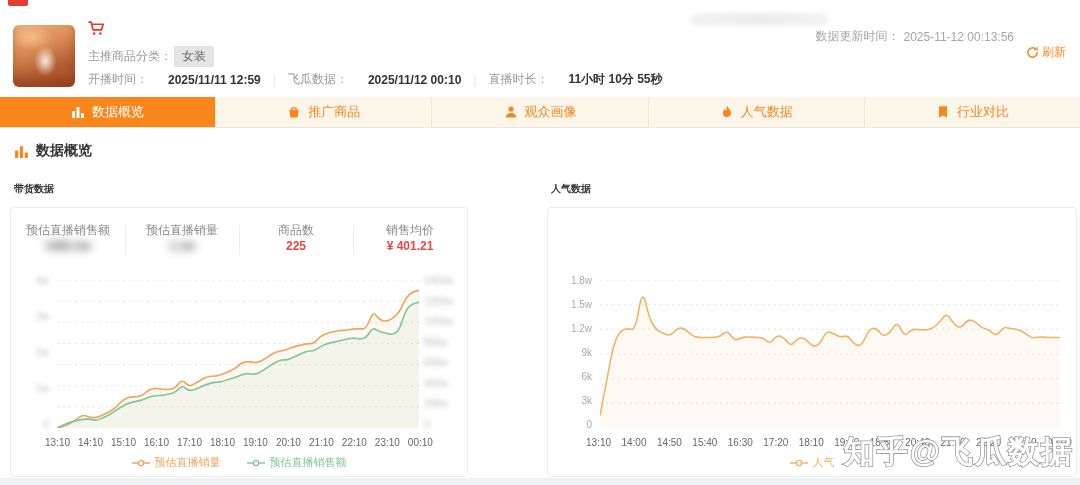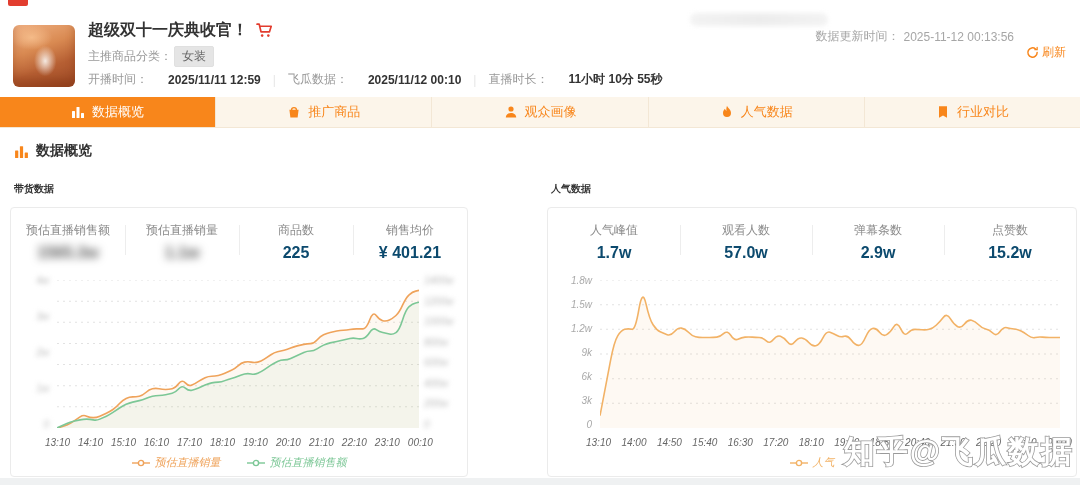--- a/index.html
+++ b/index.html
@@ -44,24 +44,24 @@
   
   .panel-title { position:absolute; top:182px; font-size:10px; font-weight:bold; color:#333; }
   #lp-title { left:14px; } #rp-title { left:551px; }
   .panel-box { position:absolute; top:207px; height:270px; border:1px solid #ebebeb; border-radius:4px; background:#fff; }
   #left-box { left:10px; width:458px; } #right-box { left:547px; width:530px; }
 
   .stats { position:absolute; left:0; top:0; width:100%; height:62px; display:flex; }
   .stat { flex:1; position:relative; text-align:center; }
   .stat:not(:first-child)::before { content:''; position:absolute; left:0; top:17px; width:1px; height:30px; background:#ededed; }
   .stat-label { margin-top:14px; font-size:12px; color:#8b8b8b; }
-  .stat-value { margin-top:5px; font-size:16px; font-weight:bold; color:#0c4a6e; }
+  .stat-value { font-size:12px; font-weight:bold; color:#ef4444; }
   .blurred { filter:blur(4px); color:#555; }
 
-  .chart-area { position:absolute; left:0; top:62px; right:0; bottom:0;font-style:italic; }
+  .chart-area { position:absolute; left:0; top:62px; right:0; bottom:0; }
   .yticks { position:absolute; display:flex; flex-direction:column; justify-content:space-between; font-size:10px; color:#a9a9a9; }
   .yticks span { display:block; line-height:10px; }
   .yticks.right { text-align:left; } .yticks.left { text-align:right; }
   .blur-axis { filter:blur(2.5px); color:#bbb; }
   .plot { position:absolute; }
   .plot svg { width:100%; height:100%; display:block; }
   .xticks { position:absolute; display:flex; justify-content:space-between; font-size:10px; color:#666; }
   .legend { position:absolute; left:0; right:0; bottom:6px; display:flex; justify-content:center; gap:26px; }
   .legend-item { display:flex; align-items:center; gap:5px; font-size:11px; color:#888; cursor:pointer; }
   .legend-marker { width:18px; height:8px; }
@@ -82,21 +82,20 @@
 </style>
 </head>
 <body>
 
 <div class="page">
 
   <div class="red-fragment"></div>
   <div class="thumb"></div>
 
   <div class="title-row">
-    <span class="live-title">超级双十一庆典收官！</span>
     <svg class="cart-ic" viewBox="0 0 16 16" fill="none" stroke="currentColor" stroke-width="1.6" stroke-linecap="round" stroke-linejoin="round">
       <path d="M1 2h2l1.7 7.2h8l1.6-5.2H4.4"></path>
         <circle cx="5.8" cy="12.8" r="1.2" fill="currentColor" stroke="none"></circle>
         <circle cx="11.6" cy="12.8" r="1.2" fill="currentColor" stroke="none"></circle>
     </svg>
   </div>
 
   <div class="cat-row">
     <span class="gray">主推商品分类：</span>
     <span class="cat-badge">女装</span>
@@ -255,38 +254,20 @@
               <line x1="0" y1="4" x2="18" y2="4" stroke="currentColor" stroke-width="1.4"></line>
               <circle cx="9" cy="4" r="2.6" fill="#fff" stroke="currentColor" stroke-width="1.4"></circle>
             </svg>
           <span>预估直播销售额</span>
         </span>
       </div>
     </div>
   </div>
 
   <div class="panel-box" id="right-box">
-    <div class="stats">
-      <div class="stat">
-        <div class="stat-label">人气峰值</div>
-        <div class="stat-value">1.7w</div>
-      </div>
-      <div class="stat">
-        <div class="stat-label">观看人数</div>
-        <div class="stat-value">57.0w</div>
-      </div>
-      <div class="stat">
-        <div class="stat-label">弹幕条数</div>
-        <div class="stat-value">2.9w</div>
-      </div>
-      <div class="stat">
-        <div class="stat-label">点赞数</div>
-        <div class="stat-value">15.2w</div>
-      </div>
-    </div>
     <div class="chart-area" id="rchart">
       <div class="yticks left">
           <span>1.8w</span>
           <span>1.5w</span>
           <span>1.2w</span>
           <span>9k</span>
           <span>6k</span>
           <span>3k</span>
           <span>0</span>
         </div>

